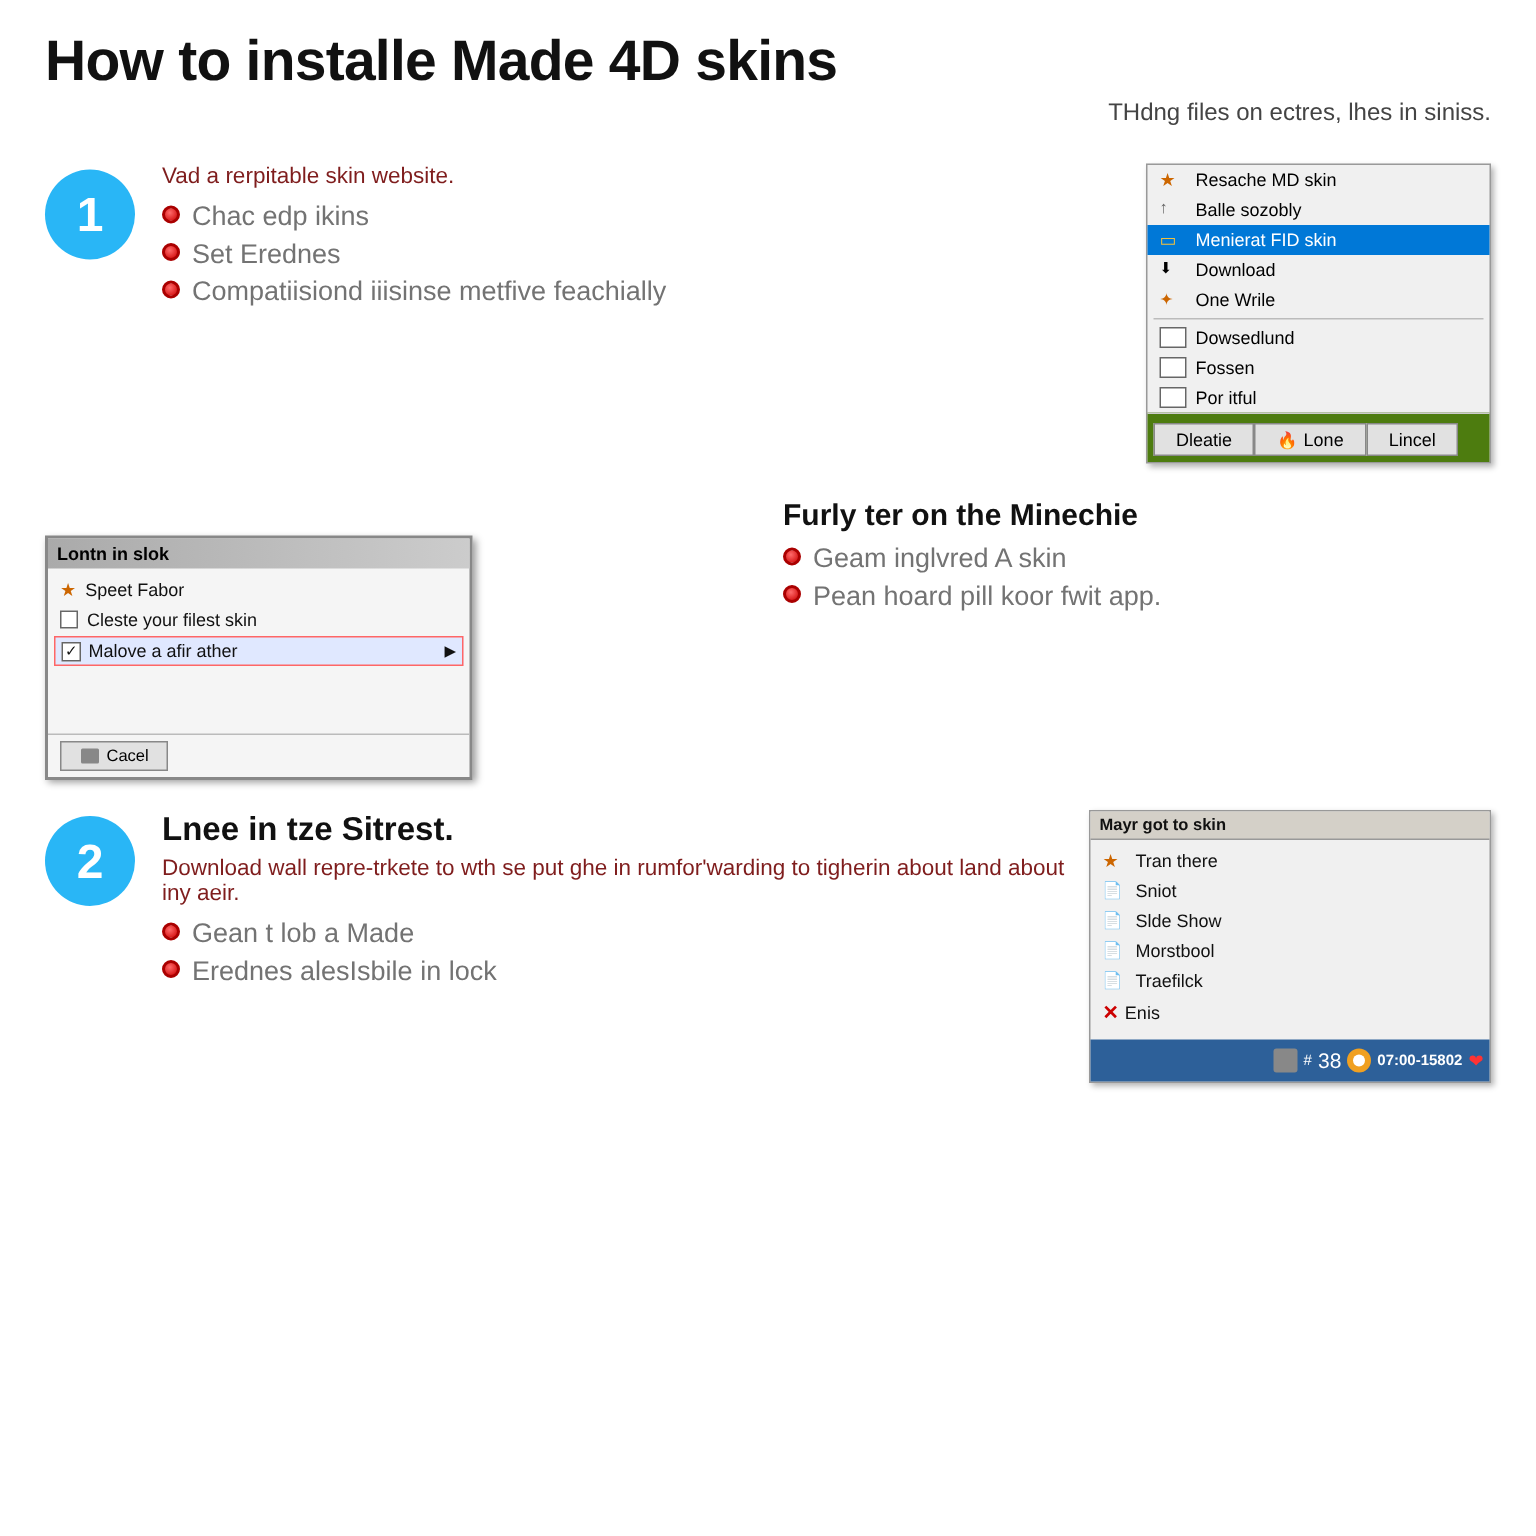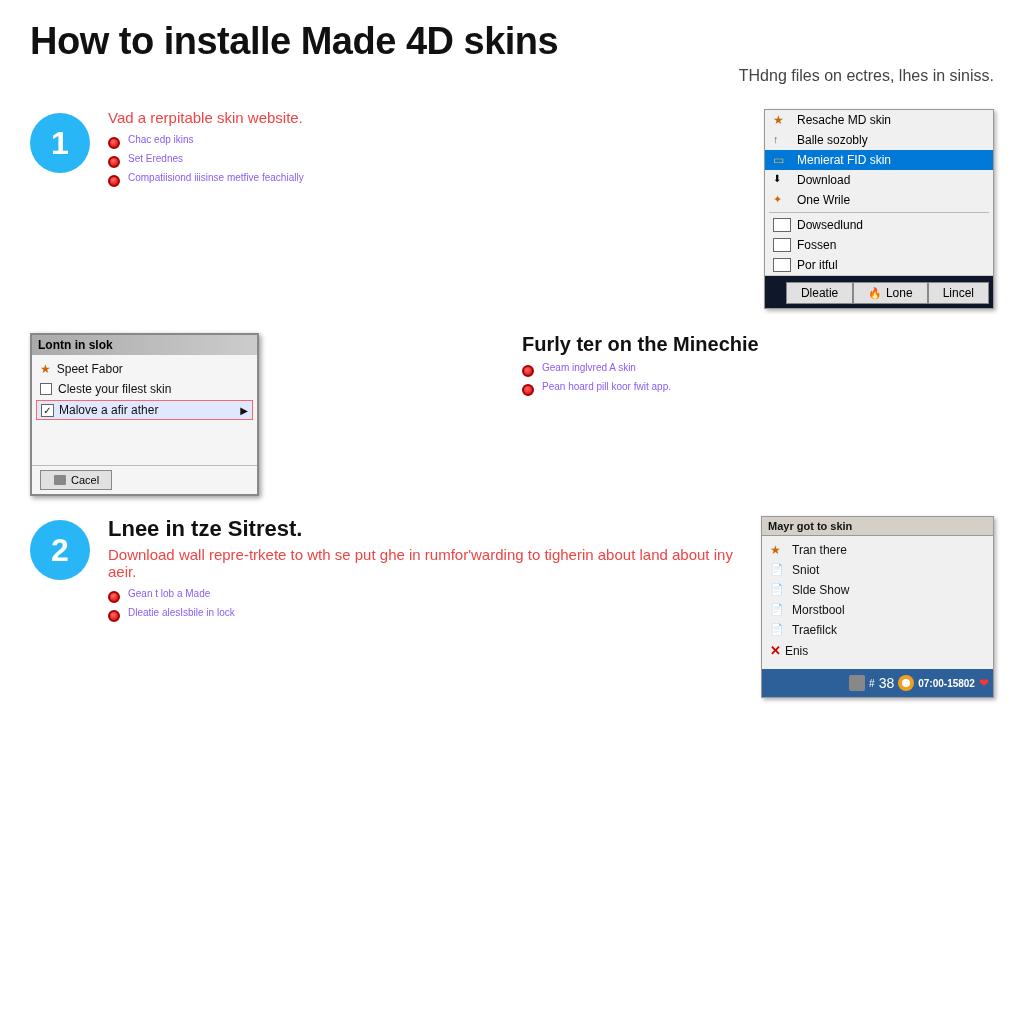--- a/index.html
+++ b/index.html
@@ -47,32 +47,32 @@
     .step-content {
       flex: 1;
     }
     .step-heading {
       font-size: 22px;
       font-weight: 900;
       margin-bottom: 4px;
     }
     .step-desc {
       font-size: 15px;
-      color: #ef4444;
+      color: #7f1d1d;
       margin-bottom: 8px;
     }
     .bullet-list {
       list-style: none;
       padding: 0;
     }
     .bullet-list li {
       display: flex;
       align-items: flex-start;
-      font-size: 10px;
-      color: #8b5cf6;
+      font-size: 18px;
+      color: #737373;
       margin-bottom: 4px;
       text-align: right;
     }
     .bullet-dot {
       width: 12px;
       height: 12px;
       border-radius: 50%;
       background: radial-gradient(circle at 40% 35%, #ff6b6b, #cc0000);
       flex-shrink: 0;
       margin-right: 8px;
@@ -109,43 +109,44 @@
       margin-right: 6px;
       flex-shrink: 0;
     }
     .win-menu-divider {
       height: 1px;
       background: #bbb;
       margin: 2px 4px;
     }
     .win-menu-buttons {
       display: flex;
-      justify-content: flex-end;
+      justify-content: flex-start;
       padding: 6px 4px 4px;
       border-top: 1px solid #ccc;
-      background: #0f172a;
+      background: #4d7c0f;
     }
     .win-btn {
       background: #e1e1e1;
       border: 1px solid #888;
       padding: 3px 14px;
       font-size: 12px;
       cursor: pointer;
       display: flex;
       align-items: center;
       gap: 4px;
     }
 
     
     .win-dialog {
       border: 2px solid #888;
       background: #f5f5f5;
-      width: 229px;
+      width: 285px;
       font-size: 12px;
       box-shadow: 2px 2px 5px rgba(0,0,0,0.4);
+      margin-top: 24px;
     }
     .win-dialog-title {
       background: linear-gradient(to right, #aaa, #ccc);
       padding: 3px 6px;
       font-size: 12px;
       font-weight: bold;
       color: #000;
     }
     .win-dialog-body {
       padding: 4px 0;
@@ -198,21 +199,21 @@
       flex: 1;
     }
     .section2-right {
       flex-shrink: 0;
     }
 
     
     .win-screenshot {
       border: 1px solid #999;
       background: #f0f0f0;
-      width: 233px;
+      width: 268px;
       font-size: 12px;
       box-shadow: 2px 2px 4px rgba(0,0,0,0.3);
     }
     .win-screenshot-title {
       background: #d4d0c8;
       padding: 3px 6px;
       font-size: 11px;
       font-weight: bold;
       border-bottom: 1px solid #999;
     }
@@ -434,21 +435,21 @@
       <div class="section2-left">
         <div class="step-heading">Lnee in tze Sitrest.</div>
         <div class="step-desc">Download wall repre-trkete to wth se put ghe in rumfor'warding to tigherin about land about iny aeir.</div>
         <ul class="bullet-list" style="margin-top:0">
           <li>
             <span class="bullet-dot"></span>
             <span>Gean t lob a Made</span>
           </li>
           <li>
             <span class="bullet-dot"></span>
-            <span>Dleatie alesIsbile in lock</span>
+            <span>Erednes alesIsbile in lock</span>
           </li>
         </ul>
       </div>
 
       <div class="section2-right">
         <div class="win-screenshot">
           <div class="win-screenshot-title">Mayr got to skin</div>
           <div class="win-screenshot-body">
             <div class="win-screenshot-item">
               <span class="s-icon" style="color:#cc6600;font-size:12px">★</span>

